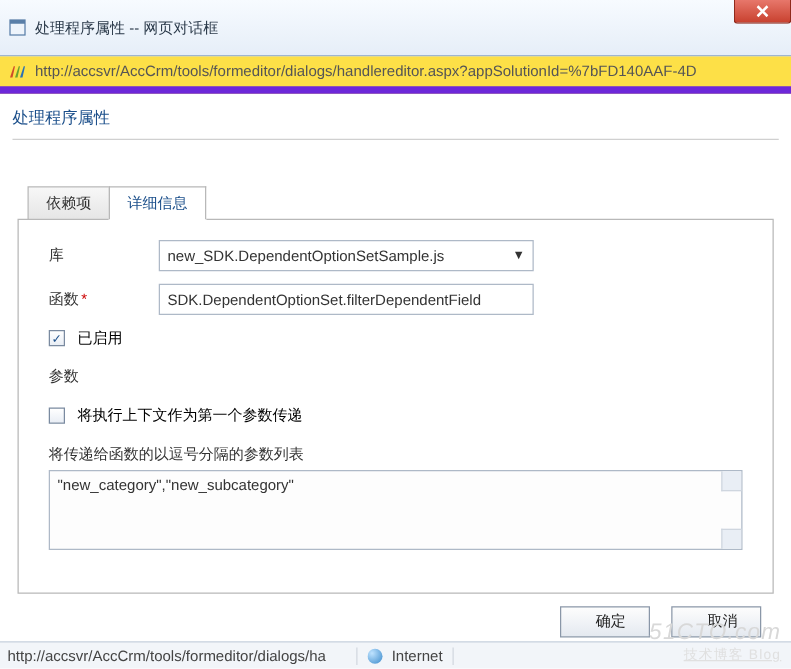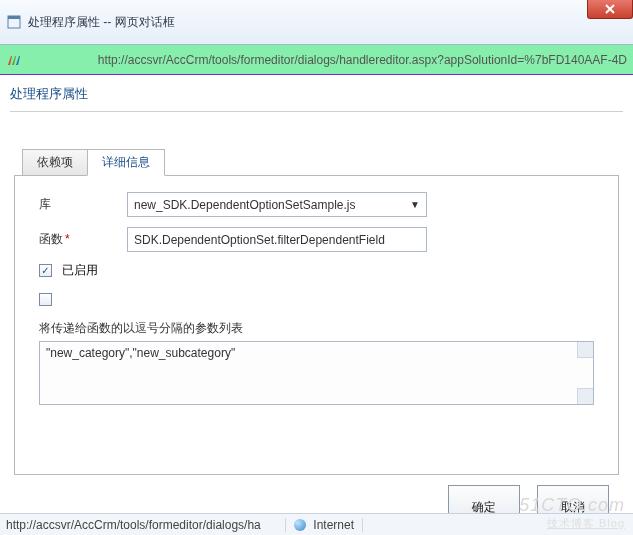--- a/index.html
+++ b/index.html
@@ -34,26 +34,25 @@
     width: 46px; height: 20px;
     background: linear-gradient(#e97a6e, #c8412f);
     border: 1px solid #8f2a1c;
     border-top: none;
     border-radius: 0 0 3px 3px;
     display: flex; align-items: center; justify-content: center;
     color: #fff; font-weight: bold;
   }
   .addrbar {
     height: 30px;
-    border-bottom: 1px solid #6d28d9;
+    border-bottom: 6px solid #6d28d9;
     display: flex; align-items: center;
     padding: 0 6px;
-    background: #86efac;
+    background: #fde047;
     gap: 6px;
-    text-align: right;
   }
   .addrbar .crm-icon { width:16px; height:16px; }
   .addrbar .url {
     flex: 1;
     color: #555;
     white-space: nowrap;
     overflow: hidden;
     font-size: 12px;
   }
   .content {
@@ -142,25 +141,24 @@
   }
   .params-area .scroll-up { top: 0; border-bottom:1px solid #cfd6df;}
   .params-area .scroll-down { bottom: 0; border-top:1px solid #cfd6df;}
   .button-row {
     text-align: right;
     padding: 10px 14px 6px 0;
   }
   .btn {
     display: inline-block;
     min-width: 72px;
-    padding: 13px 18px;
+    padding: 3px 18px;
     border: 1px solid #8a97a8;
     background: linear-gradient(#fdfdfd,#e4e9f0);
     margin-left: 14px;
-    text-align: center;
     color: #222;
   }
   .statusbar {
     position: absolute;
     bottom: 0; left: 0; right: 0;
     height: 22px;
     border-top: 1px solid #c8d2de;
     background: #f2f5f9;
     display: flex; align-items: center;
     padding: 0 6px;
@@ -237,23 +235,25 @@
     <div class="form-row">
       <label><span>函数</span><span class="req">*</span></label>
       <input class="textinput" value="SDK.DependentOptionSet.filterDependentField" style="">
     </div>
 
     <div class="chk-row">
       <div class="chk">✓</div>
       <span>已启用</span>
     </div>
 
+    <div class="sub-label">参数</div>
 
     <div class="chk-row">
       <div class="chk"></div>
+      <span>将执行上下文作为第一个参数传递</span>
     </div>
 
     <div class="sub-label" style="margin-bottom:4px;">将传递给函数的以逗号分隔的参数列表</div>
 
     <div class="params-area">
       <span>"new_category","new_subcategory"</span>
       <div class="scroll-up"></div>
       <div class="scroll-down"></div>
     </div>
 

